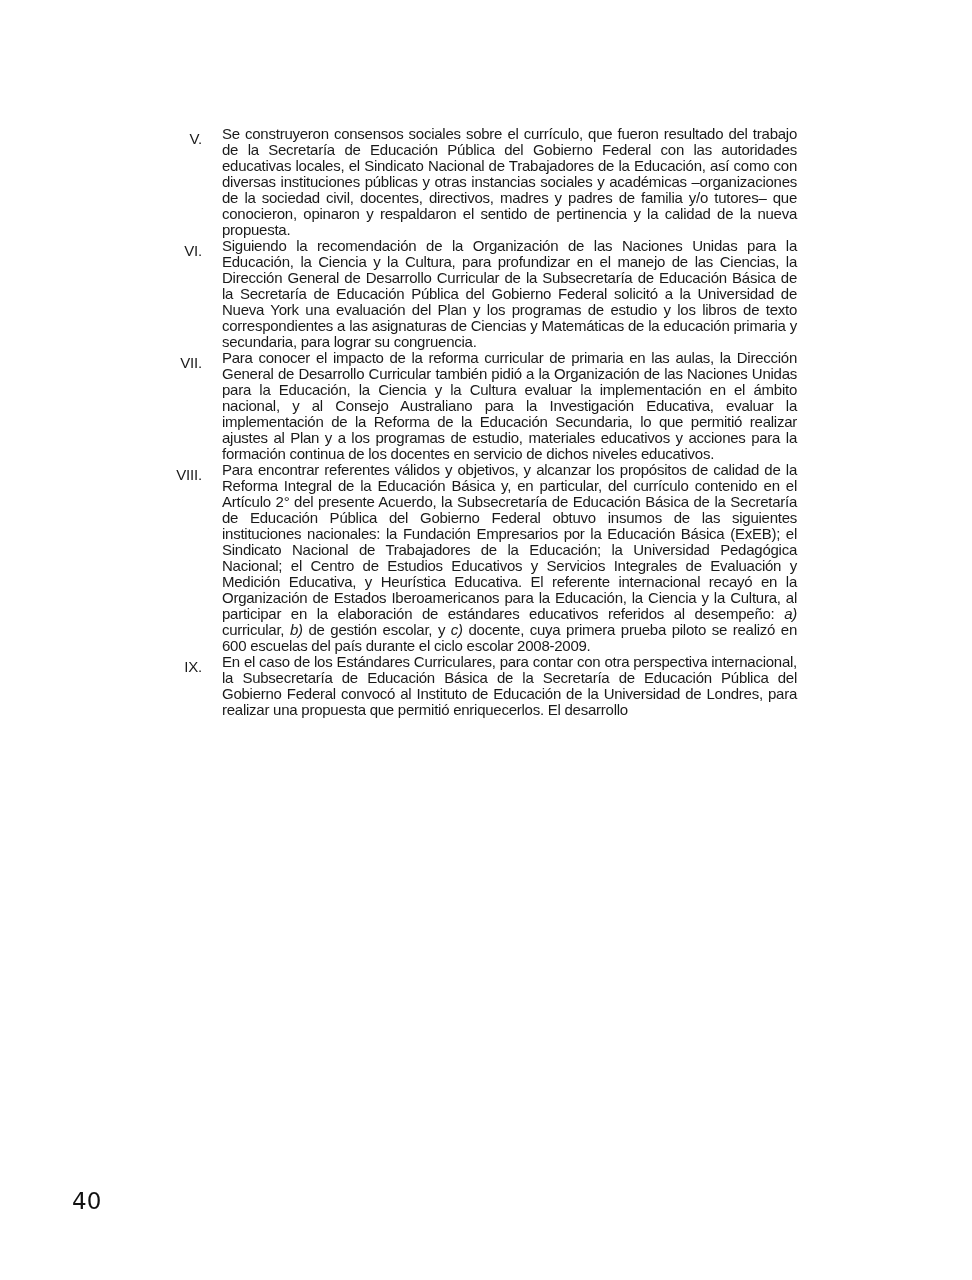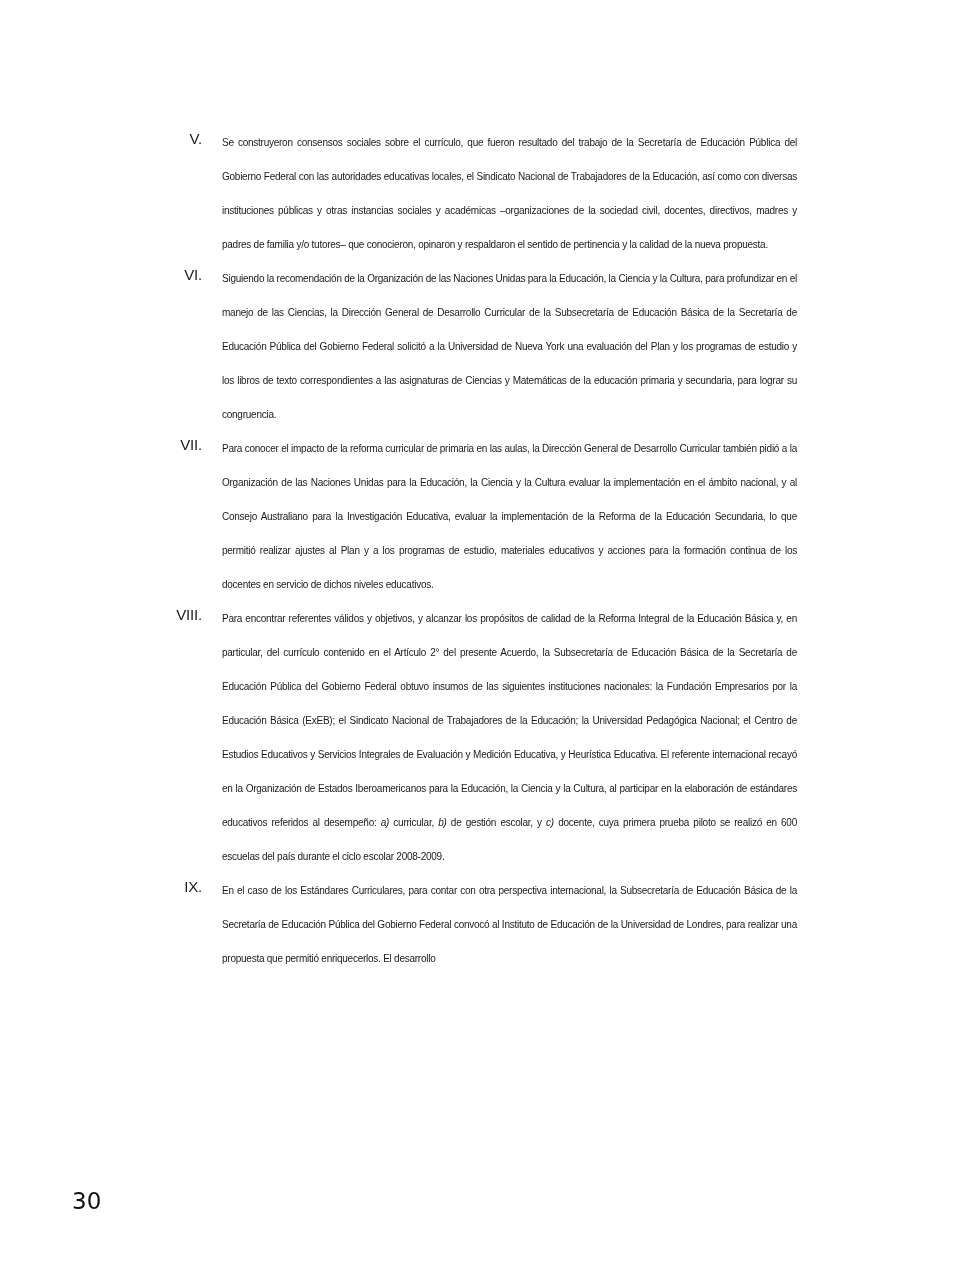--- a/index.html
+++ b/index.html
@@ -40,22 +40,22 @@
       flex: 0 0 42px;
       text-align: right;
       padding-right: 20px;
       font-size: 15px;
       line-height: 26px;
       letter-spacing: -0.2px;
     }
     .text {
       flex: 0 0 575px;
       width: 575px;
-      font-size: 10px;
-      line-height: 34px;
+      font-size: 15px;
+      line-height: 16px;
       text-align: justify;
       letter-spacing: -0.25px;
       word-spacing: 0px;
     }
     .text em {
       font-style: italic;
     }
     .page-number {
       position: absolute;
       left: 72px;
@@ -85,14 +85,14 @@
     <li class="item">
       <span class="numeral">VIII.</span>
       <span class="text"><span>Para encontrar referentes válidos y objetivos, y alcanzar los propósitos de calidad de la Reforma Integral de la Educación Básica y, en particular, del currículo contenido en el Artículo 2° del presente Acuerdo, la Subsecretaría de Educación Básica de la Secretaría de Educación Pública del Gobierno Federal obtuvo insumos de las siguientes instituciones nacionales: la Fundación Empresarios por la Educación Básica (ExEB); el Sindicato Nacional de Trabajadores de la Educación; la Universidad Pedagógica Nacional; el Centro de Estudios Educativos y Servicios Integrales de Evaluación y Medición Educativa, y Heurística Educativa. El referente internacional recayó en la Organización de Estados Iberoamericanos para la Educación, la Ciencia y la Cultura, al participar en la elaboración de estándares educativos referidos al desempeño: </span><em>a)</em><span> curricular, </span><em>b)</em><span> de gestión escolar, y </span><em>c)</em><span> docente, cuya primera prueba piloto se realizó en 600 escuelas del país durante el ciclo escolar 2008-2009.</span></span>
     </li>
     <li class="item">
       <span class="numeral">IX.</span>
       <span class="text">En el caso de los Estándares Curriculares, para contar con otra perspectiva internacional, la Subsecretaría de Educación Básica de la Secretaría de Educación Pública del Gobierno Federal convocó al Instituto de Educación de la Universidad de Londres, para realizar una propuesta que permitió enriquecerlos. El desarrollo</span>
     </li>
   </ol>
 
-  <div class="page-number">30</div>
+  <div class="page-number">40</div>
 </div>
 
 </body></html>

